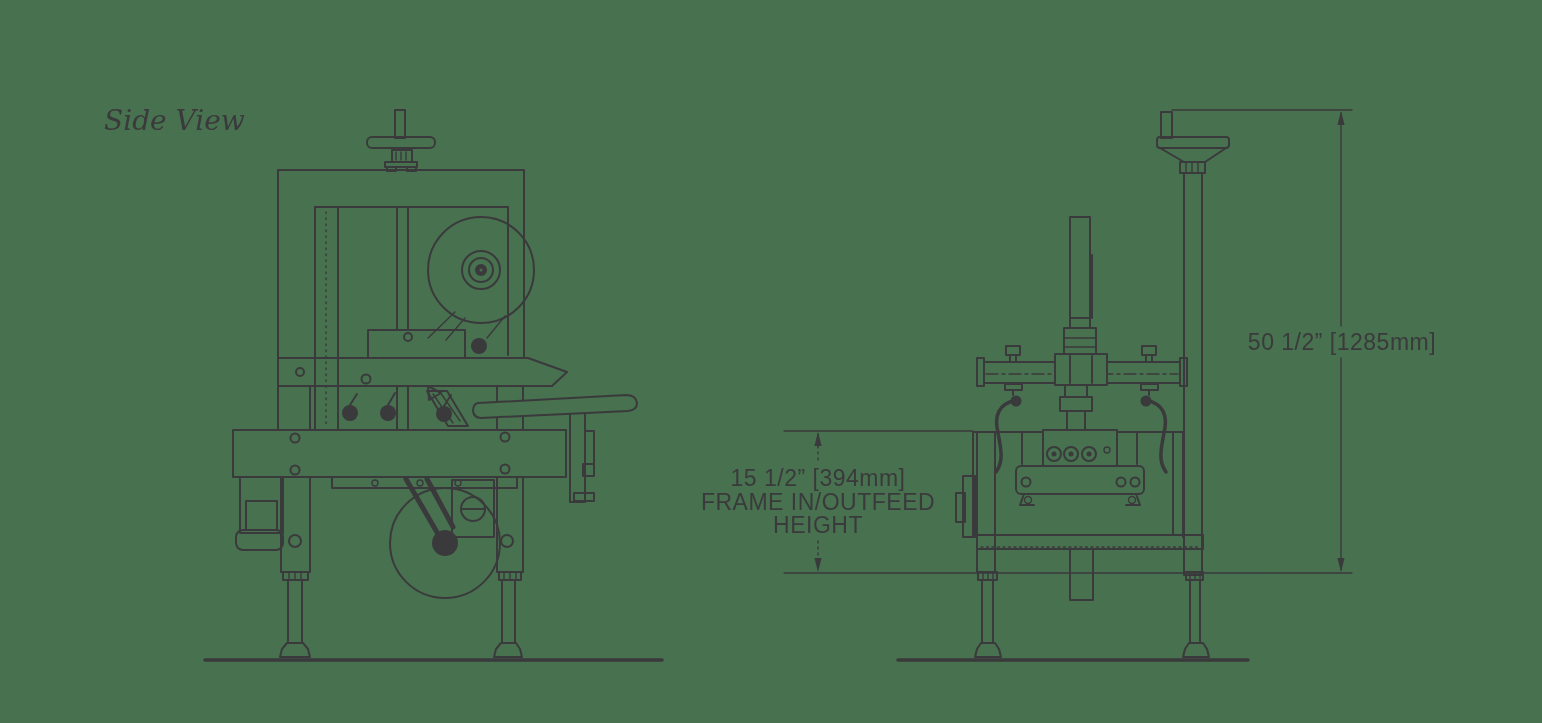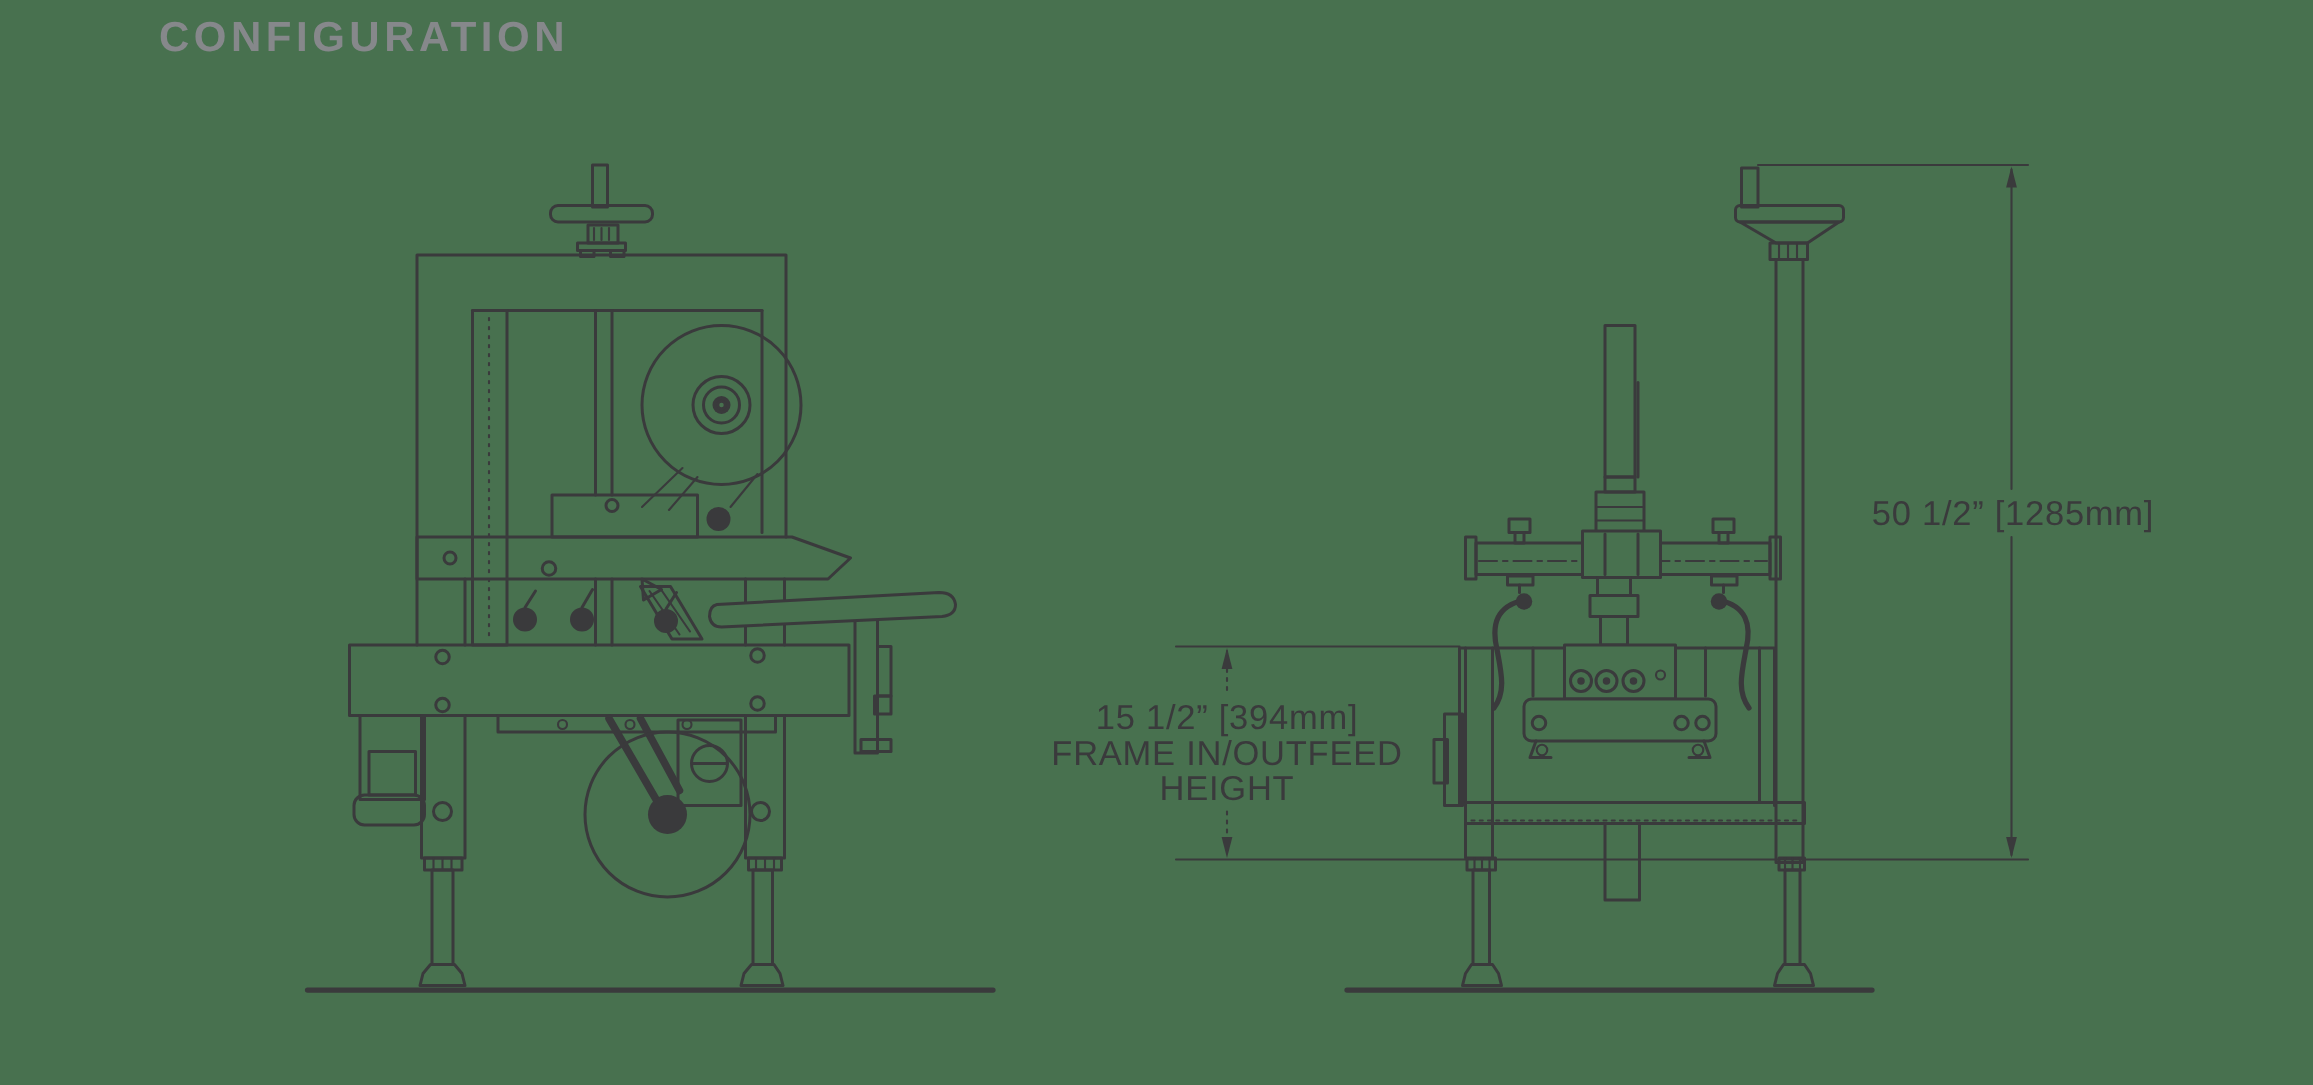--- a/index.html
+++ b/index.html
@@ -25,21 +25,21 @@
   .fill{fill:var(--line-color);stroke:none;}
   .bgfill{fill:var(--background-color);}
   .dim-text{font-family:"Liberation Sans",sans-serif;font-size:23px;letter-spacing:0.5px;
     fill:var(--line-color);stroke:none;text-anchor:middle;}
 </style>
 </head>
 <body>
 
 <div class="canvas">
 
-  <div class="page-title">CONFIGURATION</div>
+  <div class="view-label side-label">Side View</div>
 
   <svg class="drawing" width="1542" height="723" viewBox="0 0 1542 723">
 
     <g class="ln">
       <line class="thin" x1="1172" y1="110" x2="1352" y2="110"></line>
       <line class="thin" x1="784" y1="573" x2="1352" y2="573"></line>
       <line class="thin" x1="784" y1="431" x2="973" y2="431"></line>
     </g>
 
     <g class="ln">

